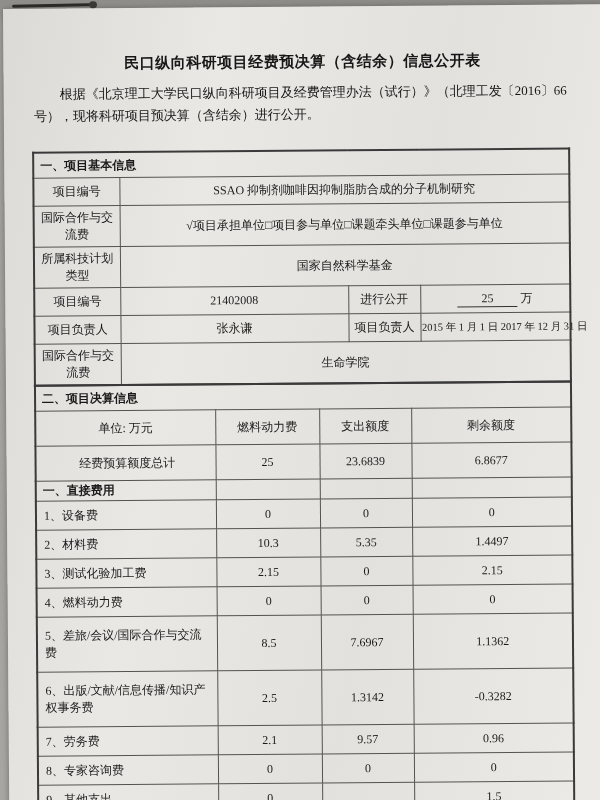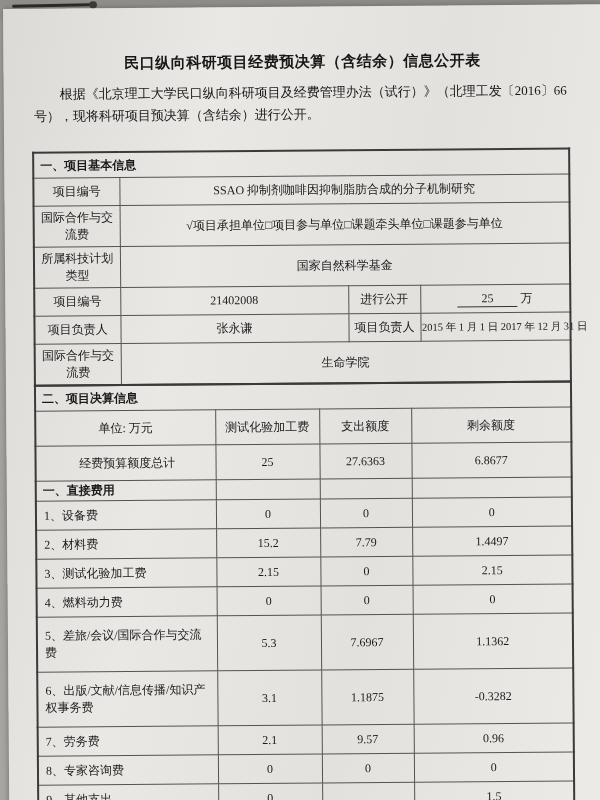--- a/index.html
+++ b/index.html
@@ -97,78 +97,78 @@
             <col style="width:104px">
             <col style="width:92px">
             <col style="width:160px">
           </colgroup>
         <tbody>
             <tr>
           <td class="section-cell" colspan="4">二、项目决算信息</td>
         </tr>
         <tr class="cols">
           <td>单位: 万元</td>
-          <td>测试化验加工费</td>
+          <td>燃料动力费</td>
           <td>支出额度</td>
           <td>剩余额度</td>
         </tr>
 
           <tr class="row-total">
             <td class="label">经费预算额度总计</td>
             <td class="num">25</td>
-            <td class="num">27.6363</td>
+            <td class="num">23.6839</td>
             <td class="num">6.8677</td>
           </tr>
 
           <tr class="row-group">
             <td class="label">一、直接费用</td>
             <td class="num"></td>
             <td class="num"></td>
             <td class="num"></td>
           </tr>
 
           <tr class="row-item">
             <td class="label">1、设备费</td>
             <td class="num">0</td>
             <td class="num">0</td>
             <td class="num">0</td>
           </tr>
 
           <tr class="row-item">
             <td class="label">2、材料费</td>
-            <td class="num">15.2</td>
-            <td class="num">7.79</td>
+            <td class="num">10.3</td>
+            <td class="num">5.35</td>
             <td class="num">1.4497</td>
           </tr>
 
           <tr class="row-item">
             <td class="label">3、测试化验加工费</td>
             <td class="num">2.15</td>
             <td class="num">0</td>
             <td class="num">2.15</td>
           </tr>
 
           <tr class="row-item">
             <td class="label">4、燃料动力费</td>
             <td class="num">0</td>
             <td class="num">0</td>
             <td class="num">0</td>
           </tr>
 
           <tr class="row-item tall">
             <td class="label">5、差旅/会议/国际合作与交流费</td>
-            <td class="num">5.3</td>
+            <td class="num">8.5</td>
             <td class="num">7.6967</td>
             <td class="num">1.1362</td>
           </tr>
 
           <tr class="row-item tall">
             <td class="label">6、出版/文献/信息传播/知识产权事务费</td>
-            <td class="num">3.1</td>
-            <td class="num">1.1875</td>
+            <td class="num">2.5</td>
+            <td class="num">1.3142</td>
             <td class="num">-0.3282</td>
           </tr>
 
           <tr class="row-item">
             <td class="label">7、劳务费</td>
             <td class="num">2.1</td>
             <td class="num">9.57</td>
             <td class="num">0.96</td>
           </tr>
 

